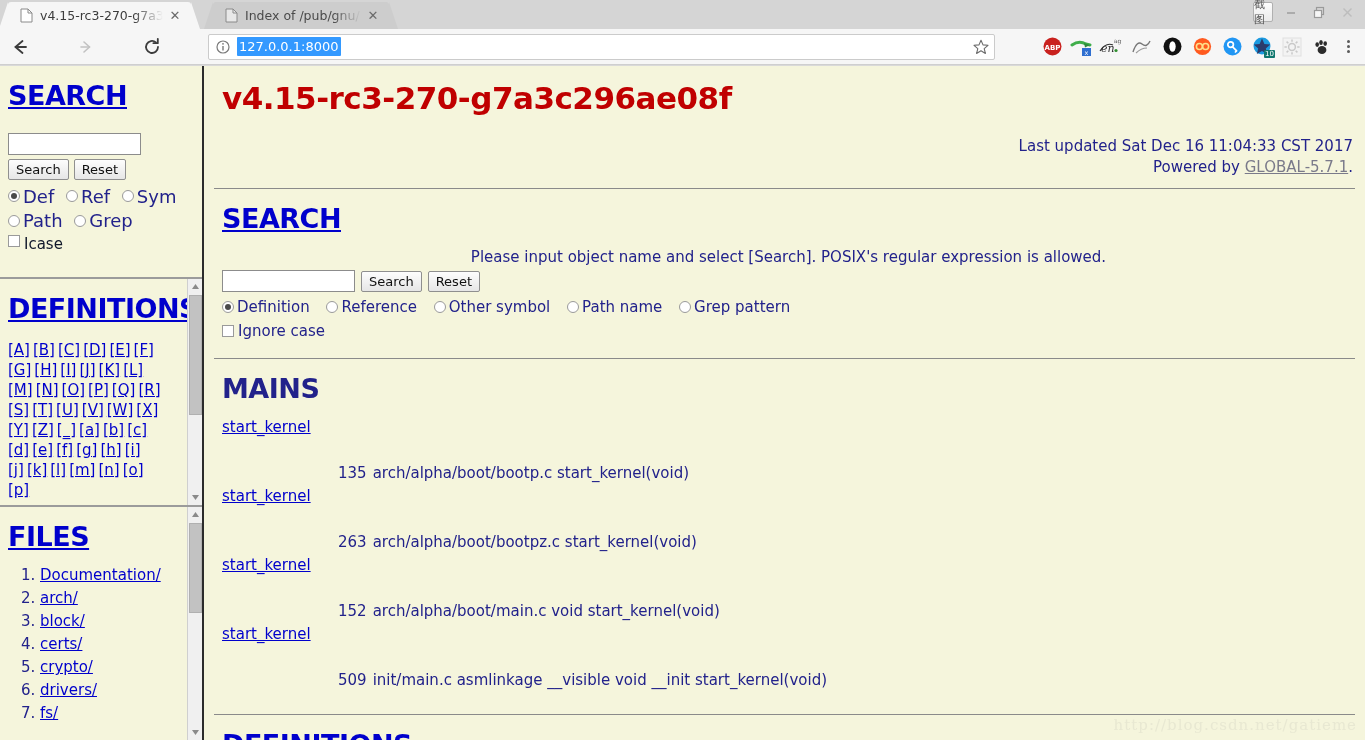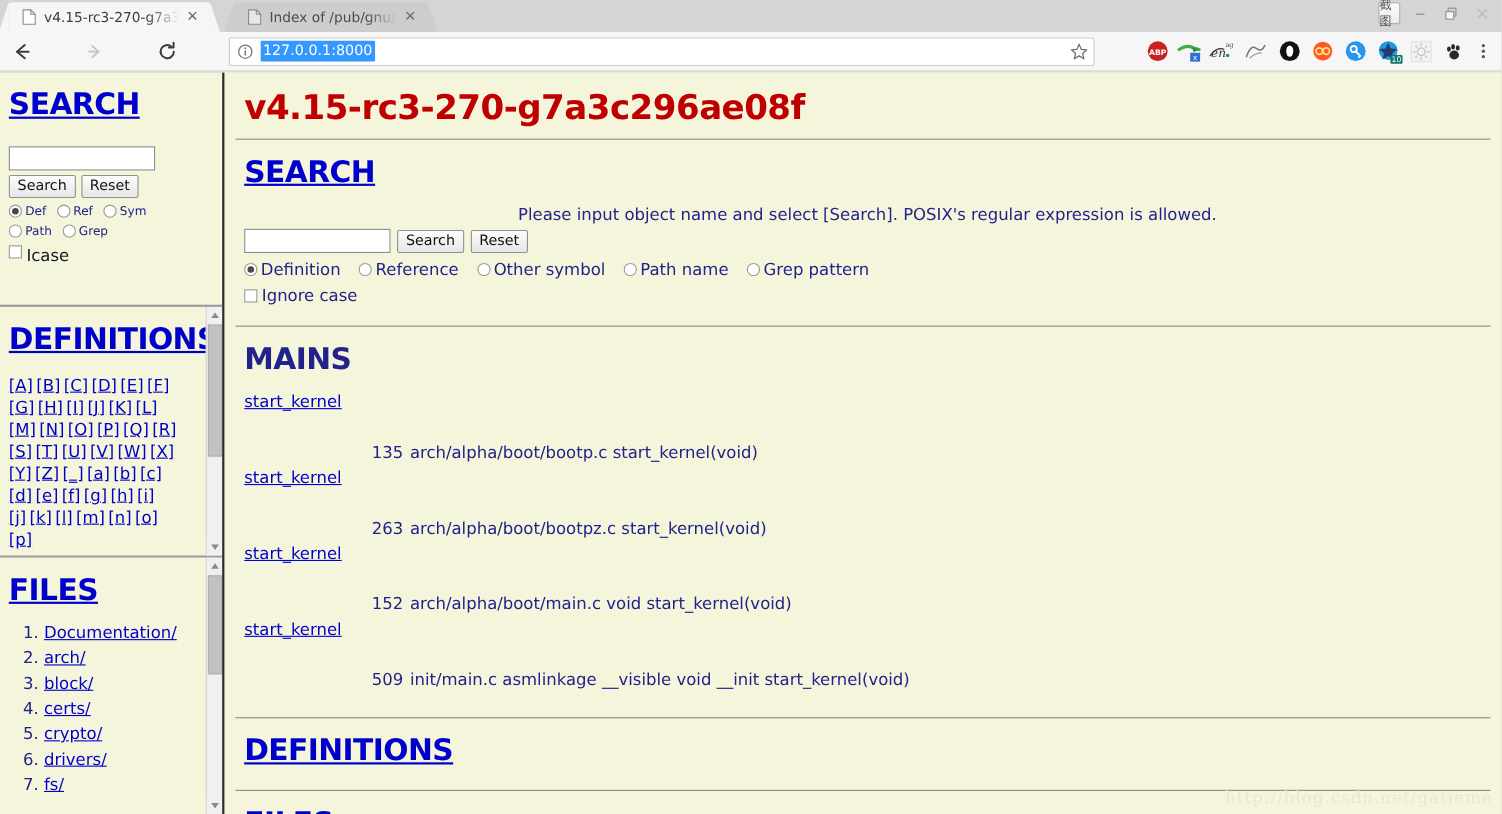--- a/index.html
+++ b/index.html
@@ -263,21 +263,21 @@
   .btn {
     border: 1px solid #8f8f8f;
     background: linear-gradient(#fdfdfd, #e6e6e6);
     font-size: 13px;
     color: #111;
     padding: 2px 7px;
     font-family: "DejaVu Sans", sans-serif;
     border-radius: 2px;
     line-height: 15px;
   }
-  .radios { margin-top: 5px; font-size: 11px; color: #22228b; }
+  .radios { margin-top: 5px; font-size: 18px; color: #22228b; }
   .radios .opt { display: inline-flex; align-items: center; margin-right: 6px; }
   .rad {
     width: 12px; height: 12px; border-radius: 50%;
     border: 1px solid #9a9a9a; background: #fff;
     display: inline-block; margin-right: 3px;
     position: relative; flex: 0 0 auto;
   }
   .rad.on::after {
     content:''; position:absolute; left:2px; top:2px;
     width:6px;height:6px;border-radius:50%;background:#4a4a4a;
@@ -641,20 +641,26 @@
               </svg>
           </div>
         </div>
       </div>
     </div>
 
     <div class="mainframe">
 
       <h1 class="title">v4.15-rc3-270-g7a3c296ae08f</h1>
 
+      <div class="meta">
+        <div>Last updated Sat Dec 16 11:04:33 CST 2017</div>
+        <div>
+          <span>Powered by </span><a href="#">GLOBAL-5.7.1</a><span>.</span>
+        </div>
+      </div>
 
       <hr class="rule">
 
       <h2 class="mh">
         <a href="#">SEARCH</a>
       </h2>
 
       <p class="hint">Please input object name and select [Search]. POSIX's regular expression is allowed.</p>
 
       <div class="mform">

